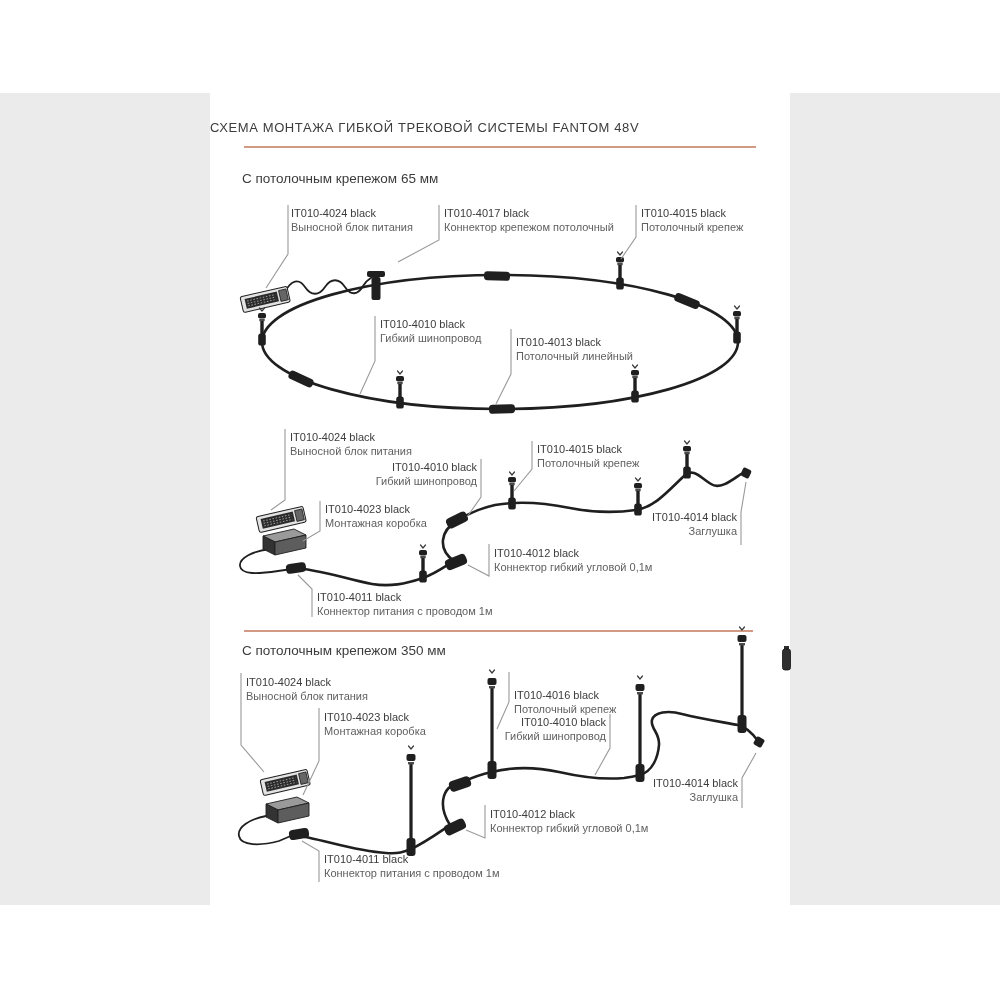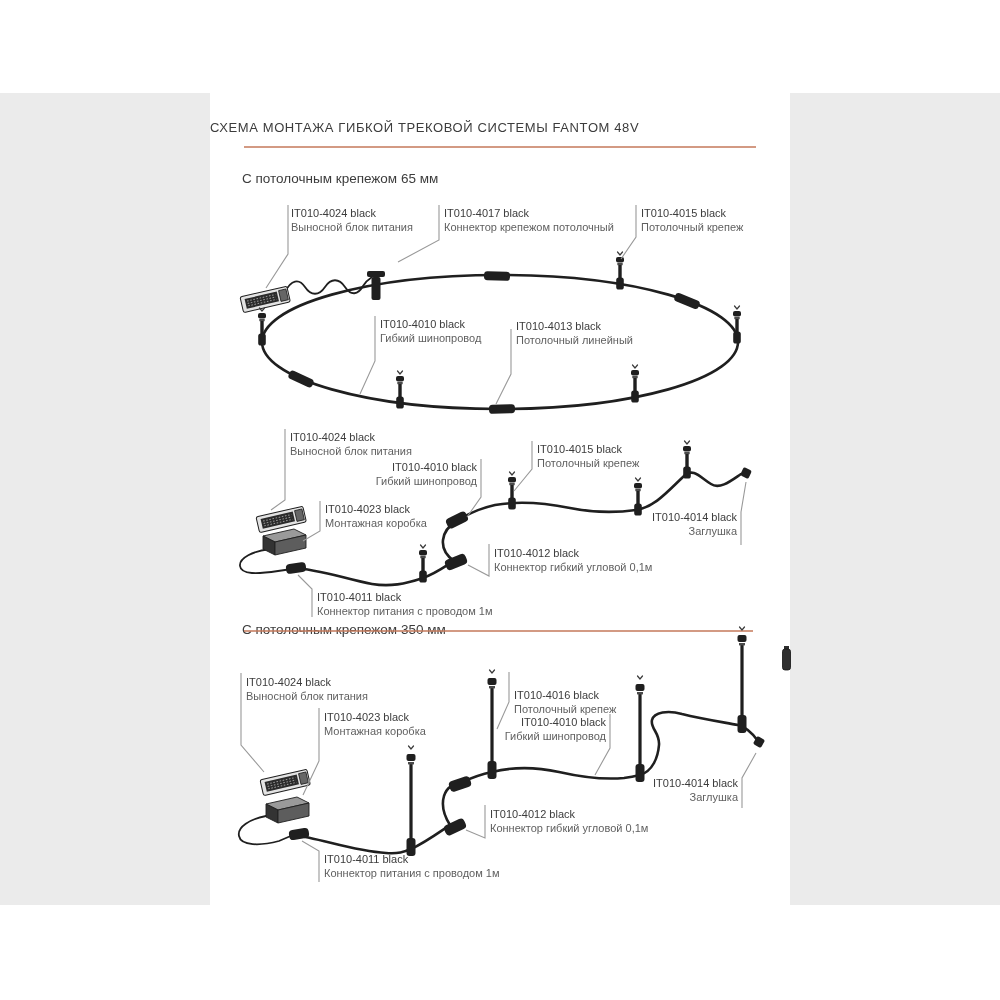--- a/index.html
+++ b/index.html
@@ -14,21 +14,21 @@
   .panel{position:absolute;top:93px;height:812px;background:var(--panel);}
   .panel.left{left:0;width:210px;}
   .panel.right{left:790px;width:210px;}
   .doc-title{
     position:absolute;left:210px;width:580px;top:120px;
     font-size:13px;letter-spacing:.6px;color:var(--code);font-weight:500;
   }
   .section-title{
     position:absolute;left:242px;font-size:13.5px;color:var(--code);font-weight:500;
   }
-  #sec65{top:161px;margin-top:10px;} #sec350{top:622px;}
+  #sec65{top:161px;margin-top:10px;} #sec350{top:643px;}
   svg.art{position:absolute;left:0;top:0;}
   .track{fill:none;stroke:var(--ink);stroke-width:2.6;stroke-linecap:round;}
   .cord{fill:none;stroke:var(--ink);stroke-width:1.8;stroke-linecap:round;}
   .lline{fill:none;stroke:var(--label-line);stroke-width:1.1;}
   .divider{stroke:var(--accent);stroke-width:1.6;}
   .solid{fill:var(--ink);stroke:none;}
   .arrowhead{fill:none;stroke:#3a3a3a;stroke-width:1.2;stroke-linecap:round;}
   .lbl{position:absolute;font-size:11px;line-height:13.5px;white-space:nowrap;}
   .lbl .code{font-weight:normal;color:var(--code);}
   .lbl .nm{color:var(--desc);}
@@ -192,21 +192,21 @@
     <div class="nm">Коннектор крепежом потолочный</div>
 </div>
 <div class="lbl" style="left:641px;top:207px">
   <div class="code">IT010-4015 black</div>
     <div class="nm">Потолочный крепеж</div>
 </div>
 <div class="lbl" style="left:380px;top:318px">
   <div class="code">IT010-4010 black</div>
     <div class="nm">Гибкий шинопровод</div>
 </div>
-<div class="lbl" style="left:516px;top:320px">
+<div class="lbl" style="left:516px;top:336px">
   <div class="code">IT010-4013 black</div>
     <div class="nm">Потолочный линейный</div>
 </div>
 
 <div class="lbl" style="left:290px;top:431px">
   <div class="code">IT010-4024 black</div>
     <div class="nm">Выносной блок питания</div>
 </div>
 <div class="lbl ra" style="right:523px;top:461px">
   <div class="code">IT010-4010 black</div>

